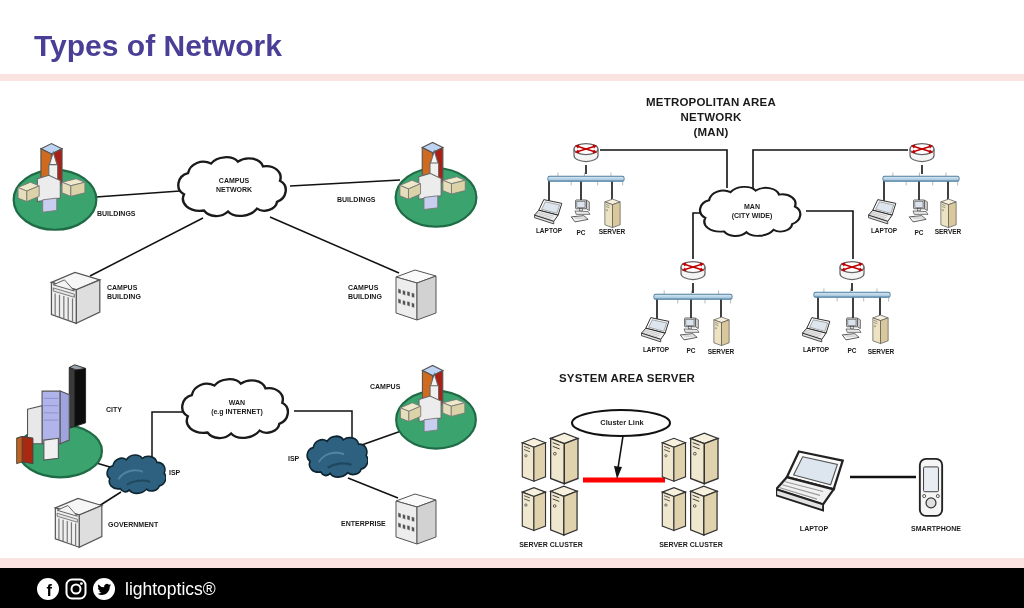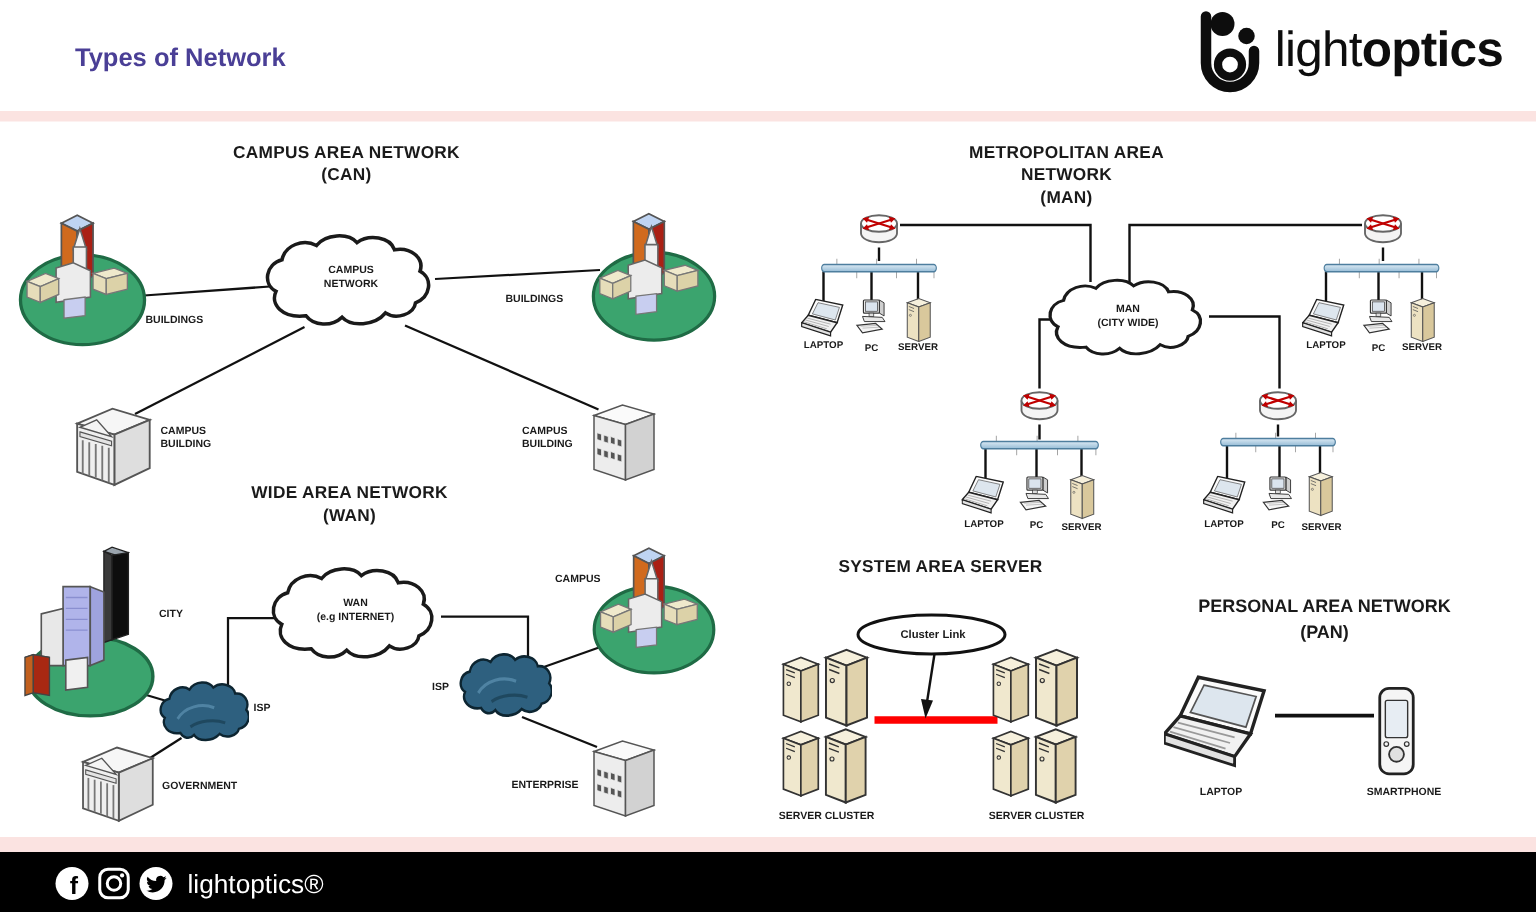--- a/index.html
+++ b/index.html
@@ -1,19 +1,19 @@
 <!DOCTYPE html>
 <html><head>
 <meta charset="utf-8">
 <style>
   html,body{margin:0;padding:0;background:#fff;}
   .page{position:relative;width:1024px;height:608px;background:#ffffff;overflow:hidden;
         font-family:"Liberation Sans",sans-serif;}
   .band{position:absolute;left:0;width:1024px;background:#FBE3E1;}
-  .page-title{position:absolute;left:34px;top:29px;font-size:17px;font-weight:bold;color:#4A3F96;margin-left:16px;}
+  .page-title{position:absolute;left:34px;top:29px;font-size:30px;font-weight:bold;color:#4A3F96;}
   .logo{position:absolute;right:22px;top:6px;display:flex;align-items:flex-start;color:#0d0d0d;}
   .logo-text{font-size:33px;letter-spacing:-0.5px;margin-left:2px;margin-top:8px;}
   .logo-text .thin{font-weight:300;}
   .logo-text .bold{font-weight:bold;}
   .art{position:absolute;left:0;top:0;width:1024px;height:608px;}
   .lbl{position:absolute;font-weight:bold;color:#1a1a1a;white-space:pre-line;line-height:1.3;}
   .c{text-align:center;}
   .sect{font-size:11.5px;letter-spacing:0.2px;}
   .s12{font-size:12px;}
   .s7{font-size:7px;}
@@ -23,29 +23,20 @@
   .social{position:absolute;top:577px;width:24px;height:24px;}
   .brand{position:absolute;left:125px;top:579px;color:#fff;font-size:17.5px;}
   .url{position:absolute;right:28px;top:580px;color:#fff;font-size:17px;}
 </style>
 </head>
 <body>
 
 <div class="page">
 
   <div class="page-title">Types of Network</div>
-  <div class="logo">
-    <svg width="50" height="62" viewBox="0 0 50 62">
-      <circle cx="17" cy="10" r="8" fill="#0d0d0d"></circle>
-      <circle cx="33" cy="18" r="5.5" fill="#0d0d0d"></circle>
-      <path d="M6 5 V36 a16 16 0 0 0 32 0 V28" fill="none" stroke="#0d0d0d" stroke-width="7" stroke-linecap="round"></path>
-      <circle cx="22" cy="37" r="8" fill="none" stroke="#0d0d0d" stroke-width="5.5"></circle>
-    </svg>
-    <div class="logo-text"><span class="thin">light</span><span class="bold">optics</span></div>
-  </div>
   <div class="band" style="top:74px;height:7px;"></div>
   <div class="band" style="top:558px;height:10px;"></div>
 
   <svg class="art" viewBox="0 0 1024 608">
     <defs>
       <linearGradient id="busgrad" x1="0" y1="0" x2="0" y2="1">
         <stop offset="0" stop-color="#DCEAF4"></stop>
           <stop offset="1" stop-color="#96BCD6"></stop>
       </linearGradient>
       <symbol id="sym-cloud" viewBox="0 0 120 70" preserveAspectRatio="none">
@@ -274,22 +265,20 @@
     <g>
       <line x1="623" y1="436" x2="618" y2="468" stroke="#111" stroke-width="1.6"></line>
       <polygon points="614,466 622,467 617,479" fill="#111"></polygon>
     </g>
 
     <line x1="850" y1="477" x2="916" y2="477" stroke="#111" stroke-width="2.5"></line>
     <use href="#sym-laptop" x="776" y="450" width="76" height="68"></use>
     <use href="#sym-smartphone" x="914" y="457" width="34" height="62"></use>
   </svg>
 
-  <div class="lbl sect c" style="left:131px;top:95px;width:200px;">CAMPUS AREA NETWORK
-(CAN)</div>
   <div class="lbl s7 c" style="left:184px;top:176px;width:100px;">CAMPUS
 NETWORK</div>
   <div class="lbl s7" style="left:97px;top:209px;">BUILDINGS</div>
   <div class="lbl s7" style="left:337px;top:195px;">BUILDINGS</div>
   <div class="lbl s7" style="left:107px;top:283px;">CAMPUS
 BUILDING</div>
   <div class="lbl s7" style="left:348px;top:283px;">CAMPUS
 BUILDING</div>
 
   <div class="lbl sect c" style="left:626px;top:95px;width:170px;">METROPOLITAN AREA
@@ -303,38 +292,34 @@
   <div class="lbl s65 c" style="left:862px;top:227px;width:44px;">LAPTOP</div>
   <div class="lbl s65 c" style="left:897px;top:229px;width:44px;">PC</div>
   <div class="lbl s65 c" style="left:926px;top:228px;width:44px;">SERVER</div>
   <div class="lbl s65 c" style="left:634px;top:346px;width:44px;">LAPTOP</div>
   <div class="lbl s65 c" style="left:669px;top:347px;width:44px;">PC</div>
   <div class="lbl s65 c" style="left:699px;top:348px;width:44px;">SERVER</div>
   <div class="lbl s65 c" style="left:794px;top:346px;width:44px;">LAPTOP</div>
   <div class="lbl s65 c" style="left:830px;top:347px;width:44px;">PC</div>
   <div class="lbl s65 c" style="left:859px;top:348px;width:44px;">SERVER</div>
 
-  <div class="lbl sect c" style="left:133px;top:322px;width:200px;">WIDE AREA NETWORK
-(WAN)</div>
   <div class="lbl s7 c" style="left:187px;top:398px;width:100px;">WAN
 (e.g INTERNET)</div>
   <div class="lbl s7" style="left:106px;top:405px;">CITY</div>
   <div class="lbl s7" style="left:169px;top:468px;">ISP</div>
   <div class="lbl s7" style="left:108px;top:520px;">GOVERNMENT</div>
   <div class="lbl s7" style="left:288px;top:454px;">ISP</div>
   <div class="lbl s7" style="left:370px;top:382px;">CAMPUS</div>
   <div class="lbl s7" style="left:341px;top:519px;">ENTERPRISE</div>
 
   <div class="lbl sect c" style="left:527px;top:371px;width:200px;">SYSTEM AREA SERVER</div>
   <div class="lbl s75 c" style="left:577px;top:418px;width:90px;">Cluster Link</div>
   <div class="lbl s7 c" style="left:506px;top:540px;width:90px;">SERVER CLUSTER</div>
   <div class="lbl s7 c" style="left:646px;top:540px;width:90px;">SERVER CLUSTER</div>
 
-  <div class="lbl s12 c" style="left:778px;top:396px;width:210px;line-height:1.4;">PERSONAL AREA NETWORK
-(PAN)</div>
   <div class="lbl s7 c" style="left:784px;top:524px;width:60px;">LAPTOP</div>
   <div class="lbl s7 c" style="left:903px;top:524px;width:66px;">SMARTPHONE</div>
 
   <div class="footer"></div>
   <svg class="social" style="left:36px;" viewBox="0 0 24 24">
     <circle cx="12" cy="12" r="11" fill="#ffffff"></circle>
     <text x="13.2" y="19" text-anchor="middle" font-size="16.5" font-weight="bold" fill="#000000" font-family="Liberation Sans, sans-serif">f</text>
   </svg>
   <svg class="social" style="left:64px;" viewBox="0 0 24 24">
     <rect x="2.5" y="2.5" width="19" height="19" rx="5.5" fill="none" stroke="#ffffff" stroke-width="2"></rect>

